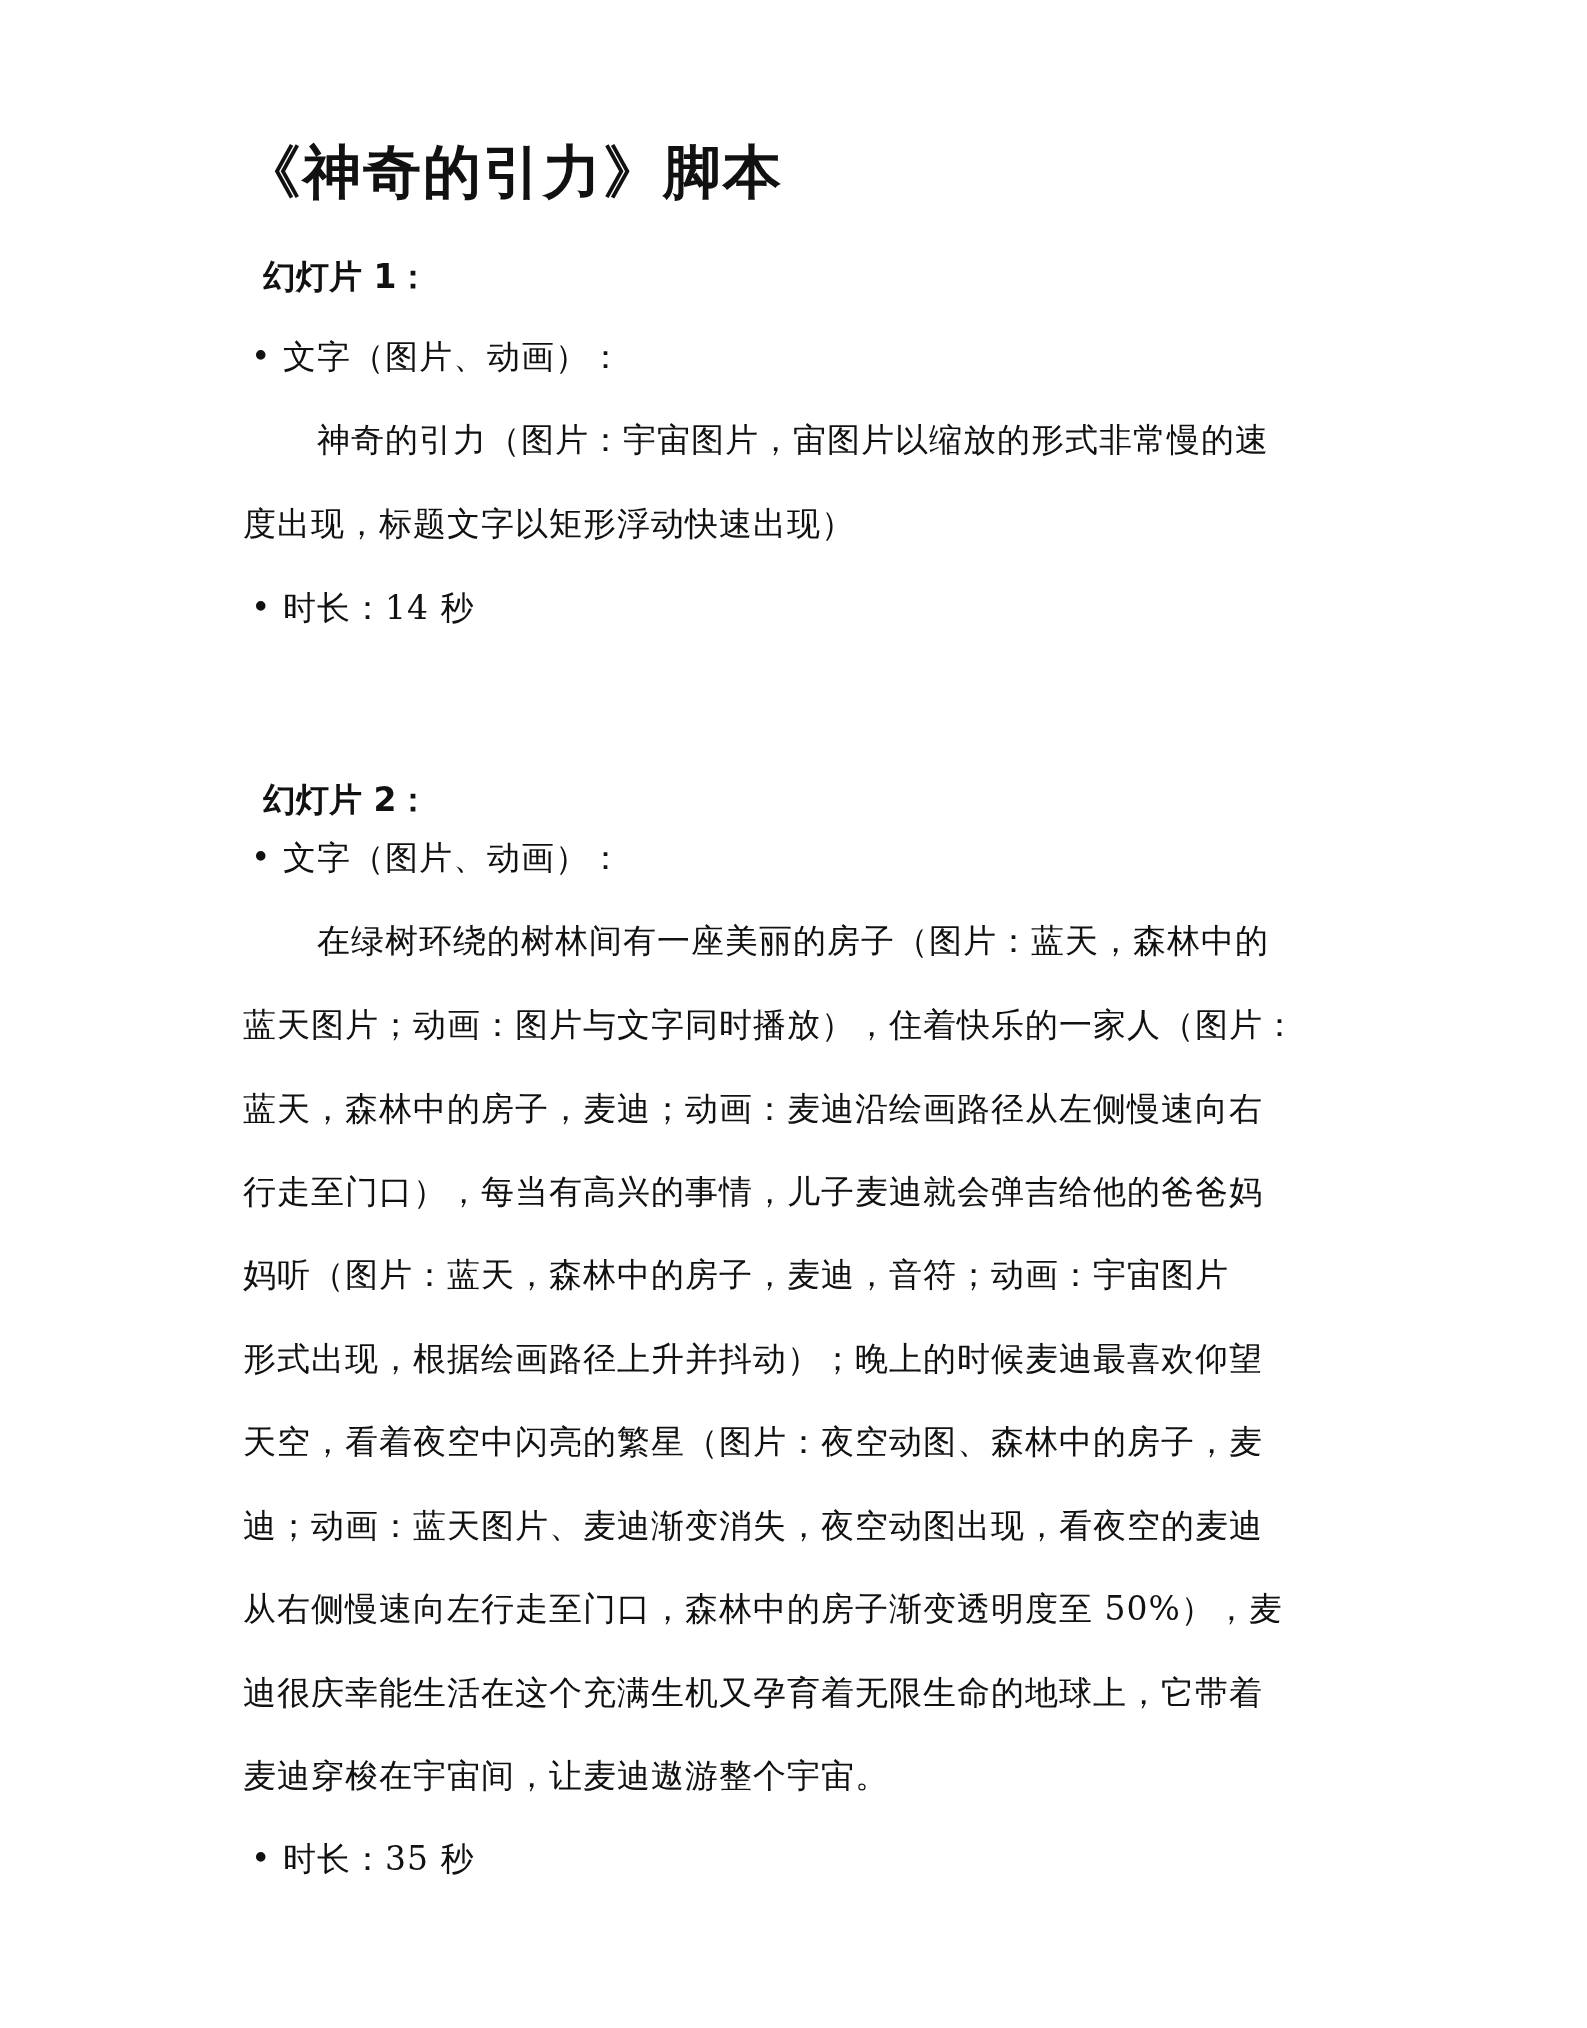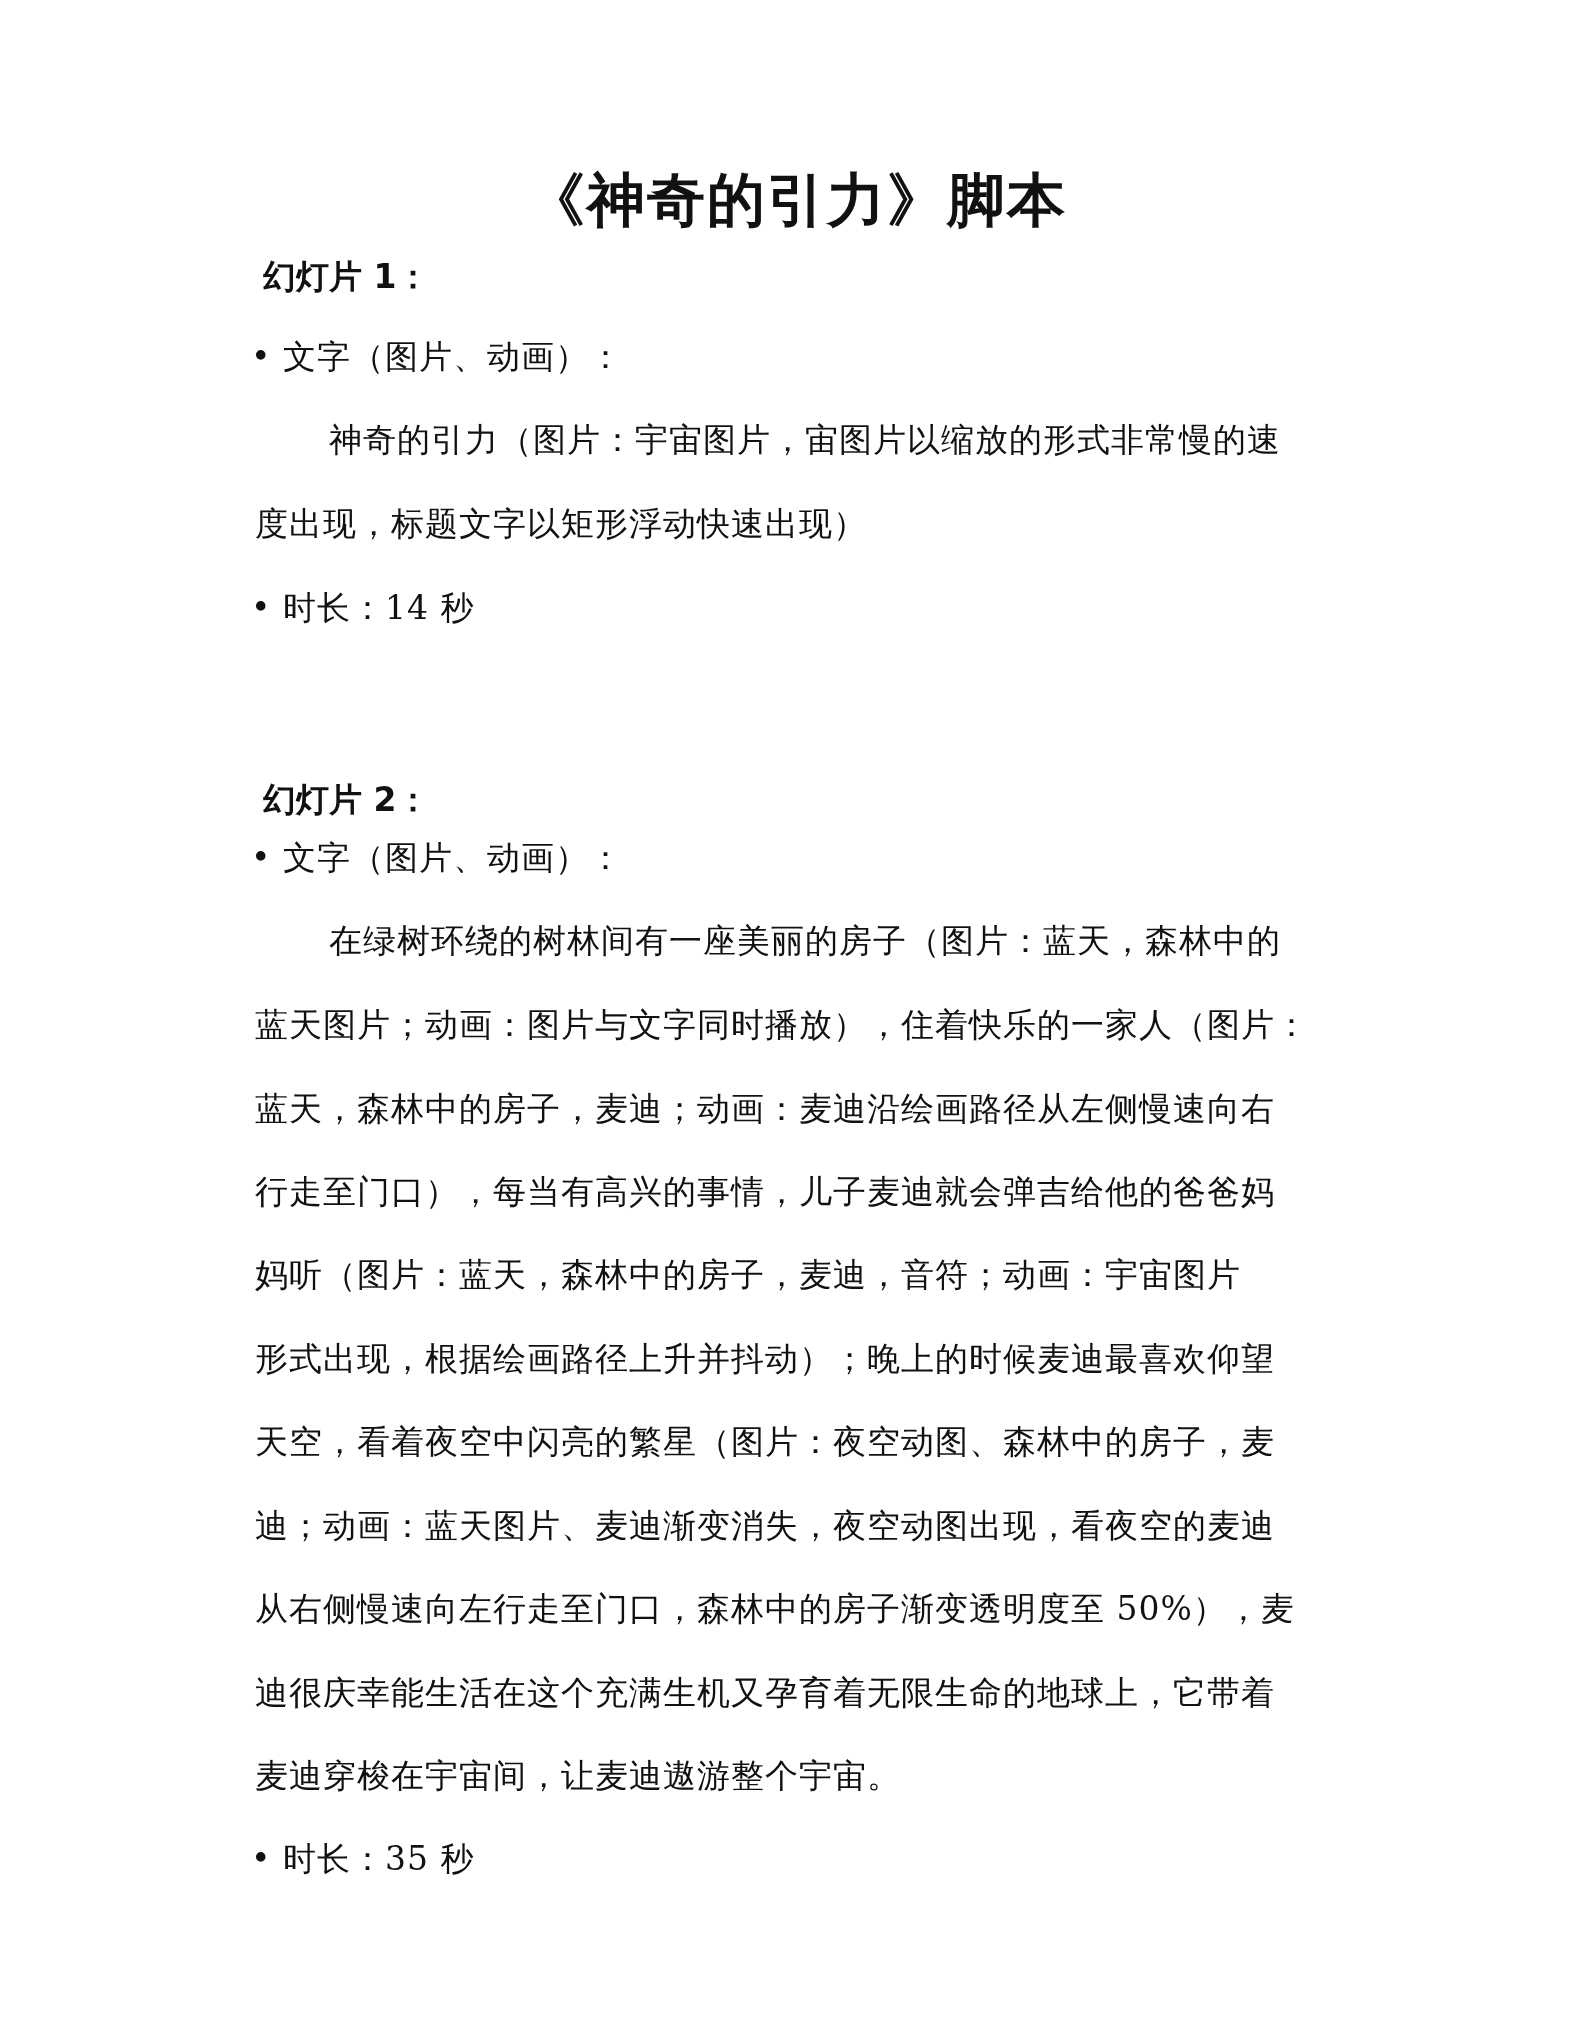--- a/index.html
+++ b/index.html
@@ -1,20 +1,20 @@
 <!DOCTYPE html>
 <html><head>
 <meta charset="utf-8">
 <style>
 html,body{margin:0;padding:0;background:#fff;}
 body{width:1587px;height:2028px;position:relative;overflow:hidden;color:#111;font-family:"DejaVu Serif",serif;}
 .page{position:absolute;left:243px;top:0;width:1108px;}
-.title{position:absolute;left:0;width:1108px;top:162px;text-align:center;font-family:"DejaVu Sans",sans-serif;font-weight:bold;font-size:58px;letter-spacing:2px;}
+.title{position:absolute;left:0;width:1108px;top:134px;text-align:left;font-family:"DejaVu Sans",sans-serif;font-weight:bold;font-size:58px;letter-spacing:2px;}
 .h{position:absolute;left:0;font-family:"DejaVu Sans",sans-serif;font-weight:bold;font-size:33px;margin-left:20px;}
-.line{position:absolute;left:12px;width:1108px;font-size:33px;white-space:nowrap;letter-spacing:1px;}
+.line{position:absolute;left:0;width:1108px;font-size:33px;white-space:nowrap;letter-spacing:1px;}
 .bul{left:8px;}
 .ind{padding-left:74px;}
 </style>
 </head>
 <body>
 
 <div class="page">
  <div class="title">《神奇的引力》脚本</div>
 
  <div class="h" style="top:255px">幻灯片 1：</div>

